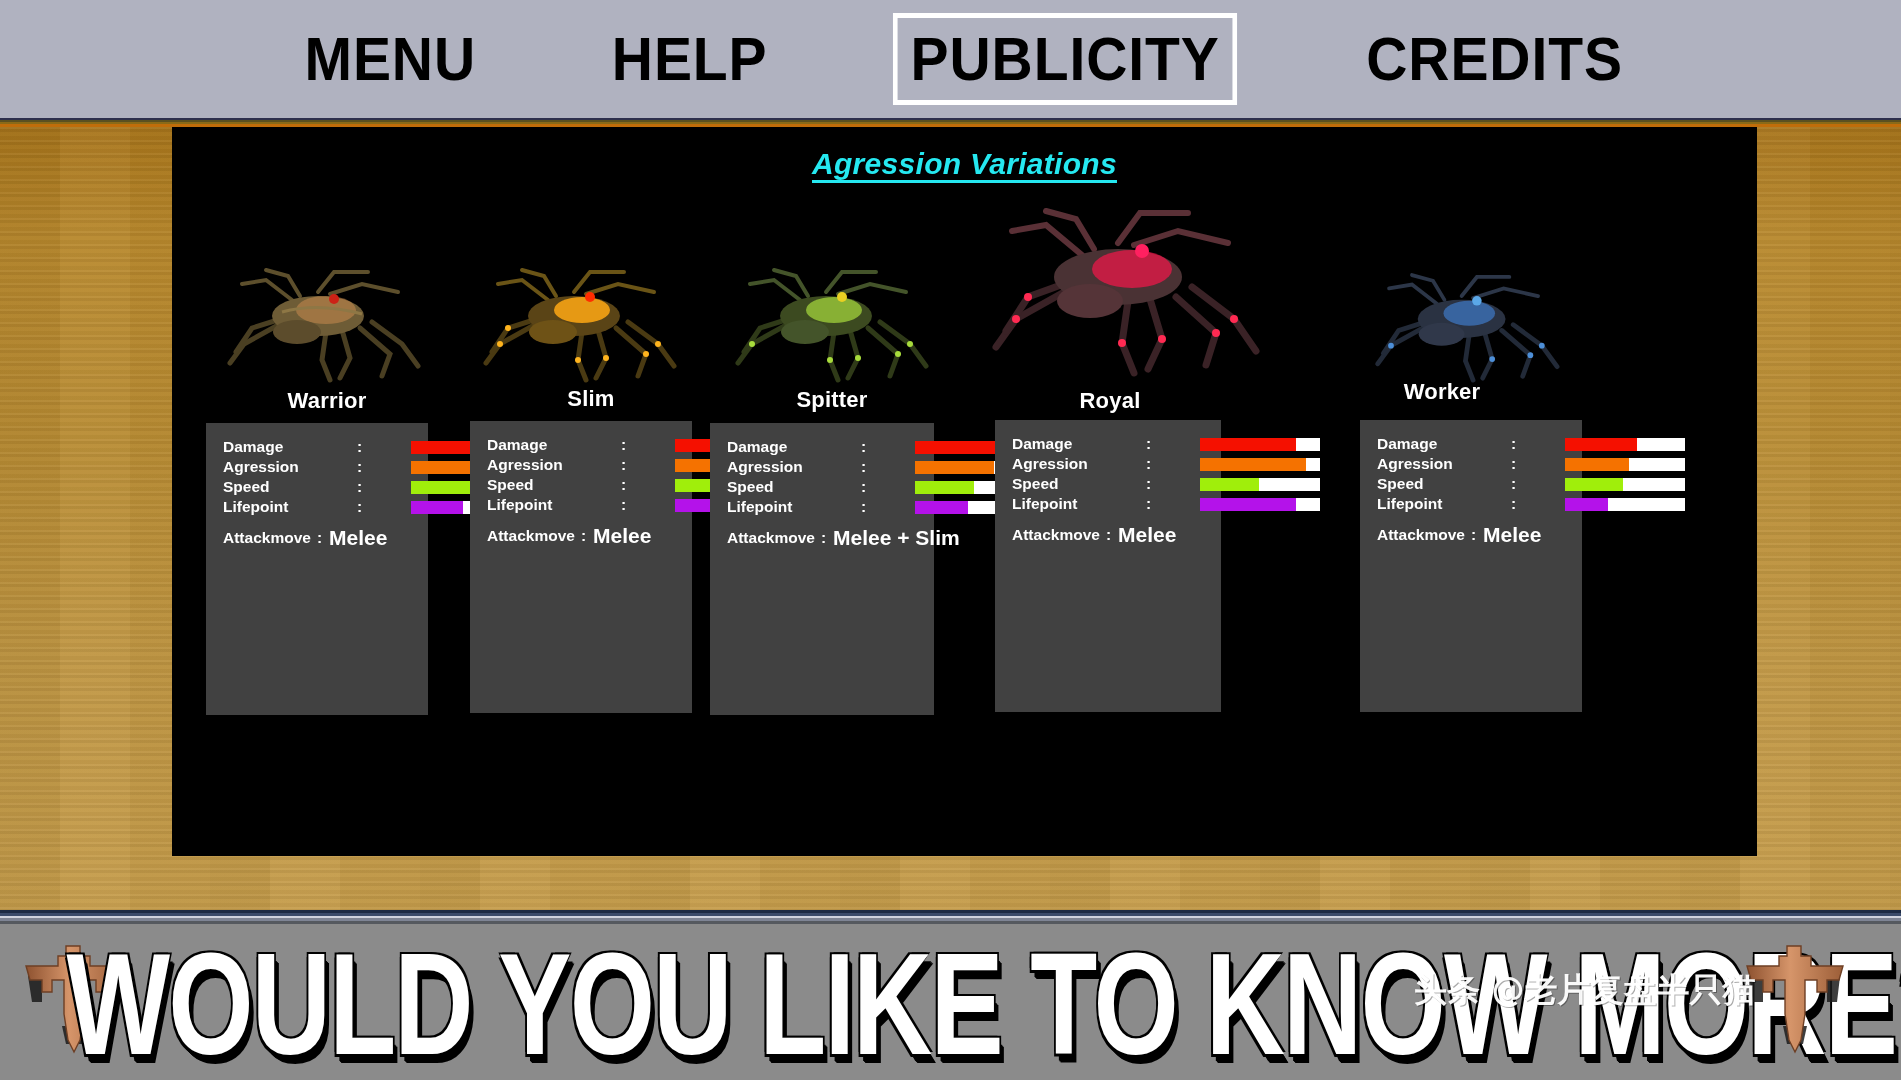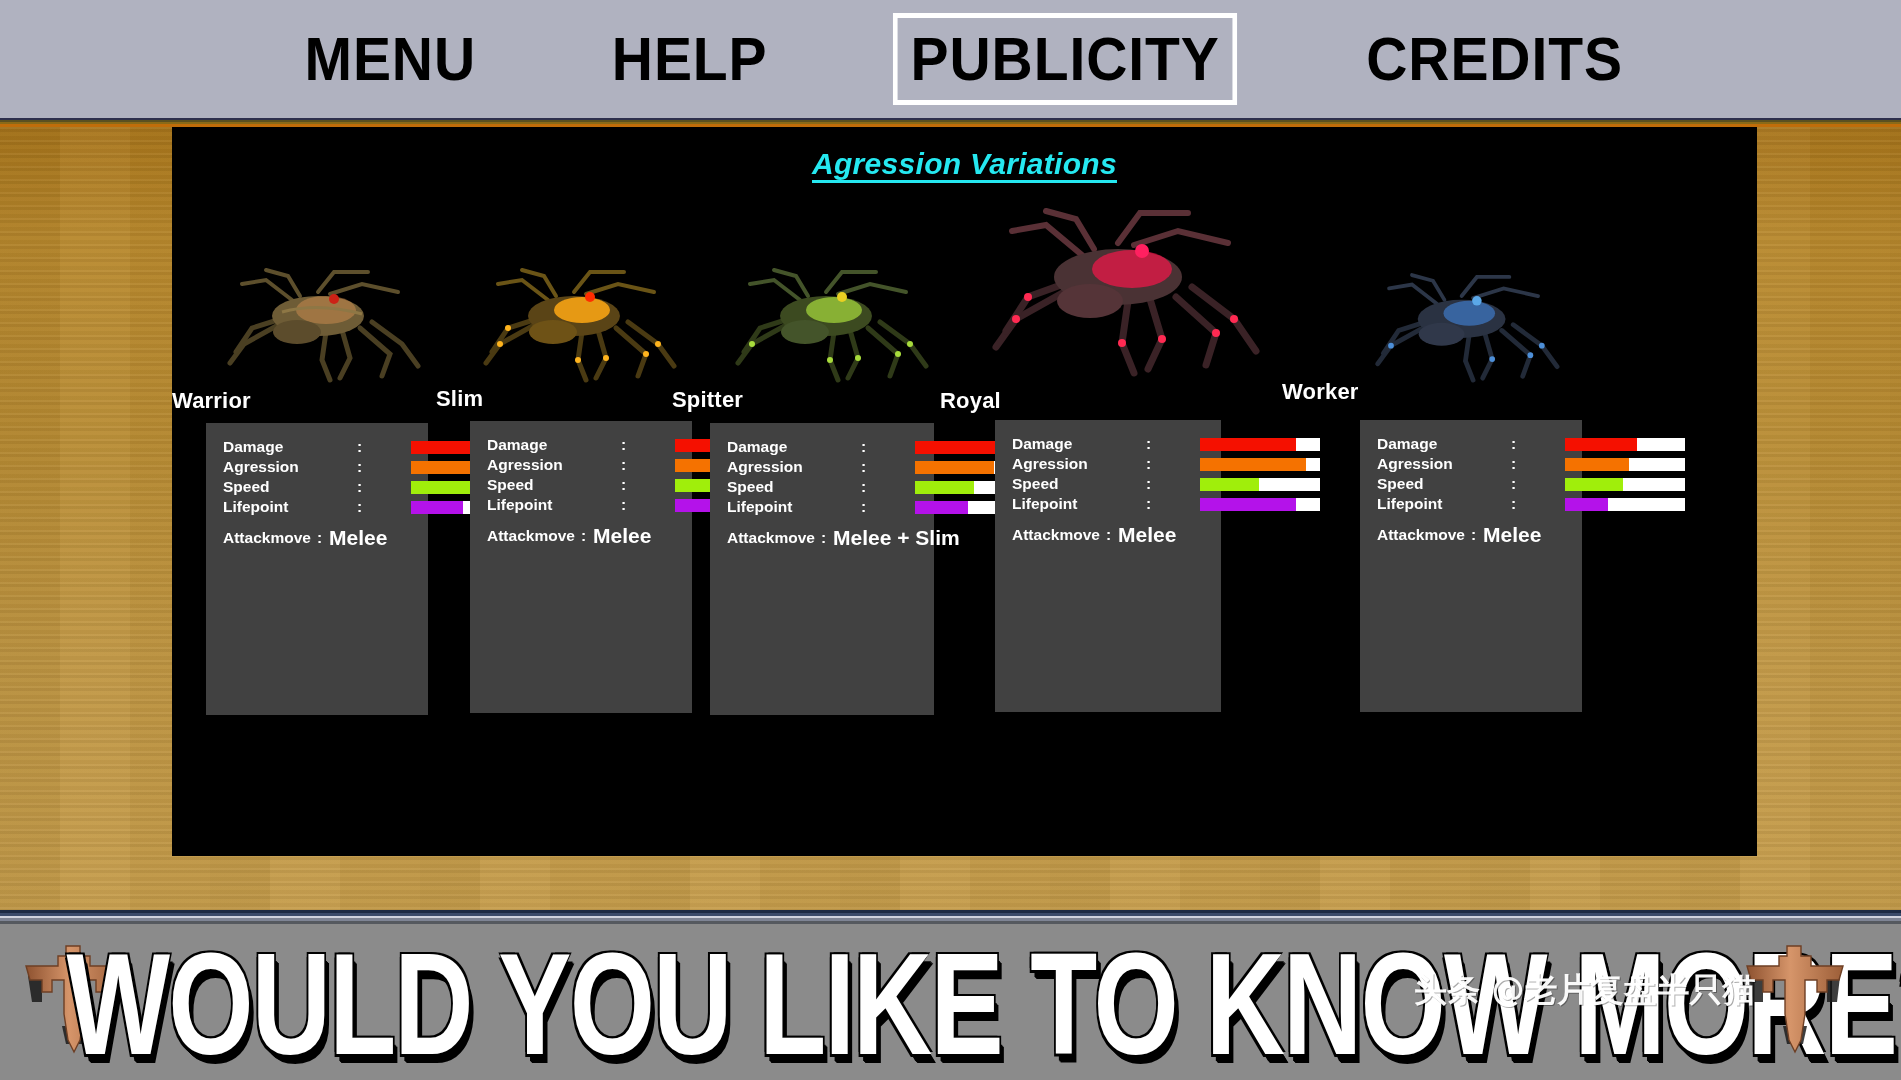--- a/index.html
+++ b/index.html
@@ -75,21 +75,21 @@
     text-decoration-thickness:3px;
     letter-spacing:0.3px;
   }
 
   
   .col{position:absolute;top:0;height:733px;}
   .sprite{position:absolute;}
   .sprite svg{display:block;}
 
   .cname{
-    position:absolute;width:100%;
+    position:absolute;width:100%;text-align:center;
     color:#fff;font-size:22px;font-weight:700;letter-spacing:0.2px;
   }
 
   .statbox{
     position:absolute;background:#414141;
     box-sizing:border-box;
   }
   .statrows{position:absolute;left:17px;top:14px;}
   .srow{display:flex;align-items:center;height:20px;margin-bottom:0px;gap:38px;}
   .slabel{

